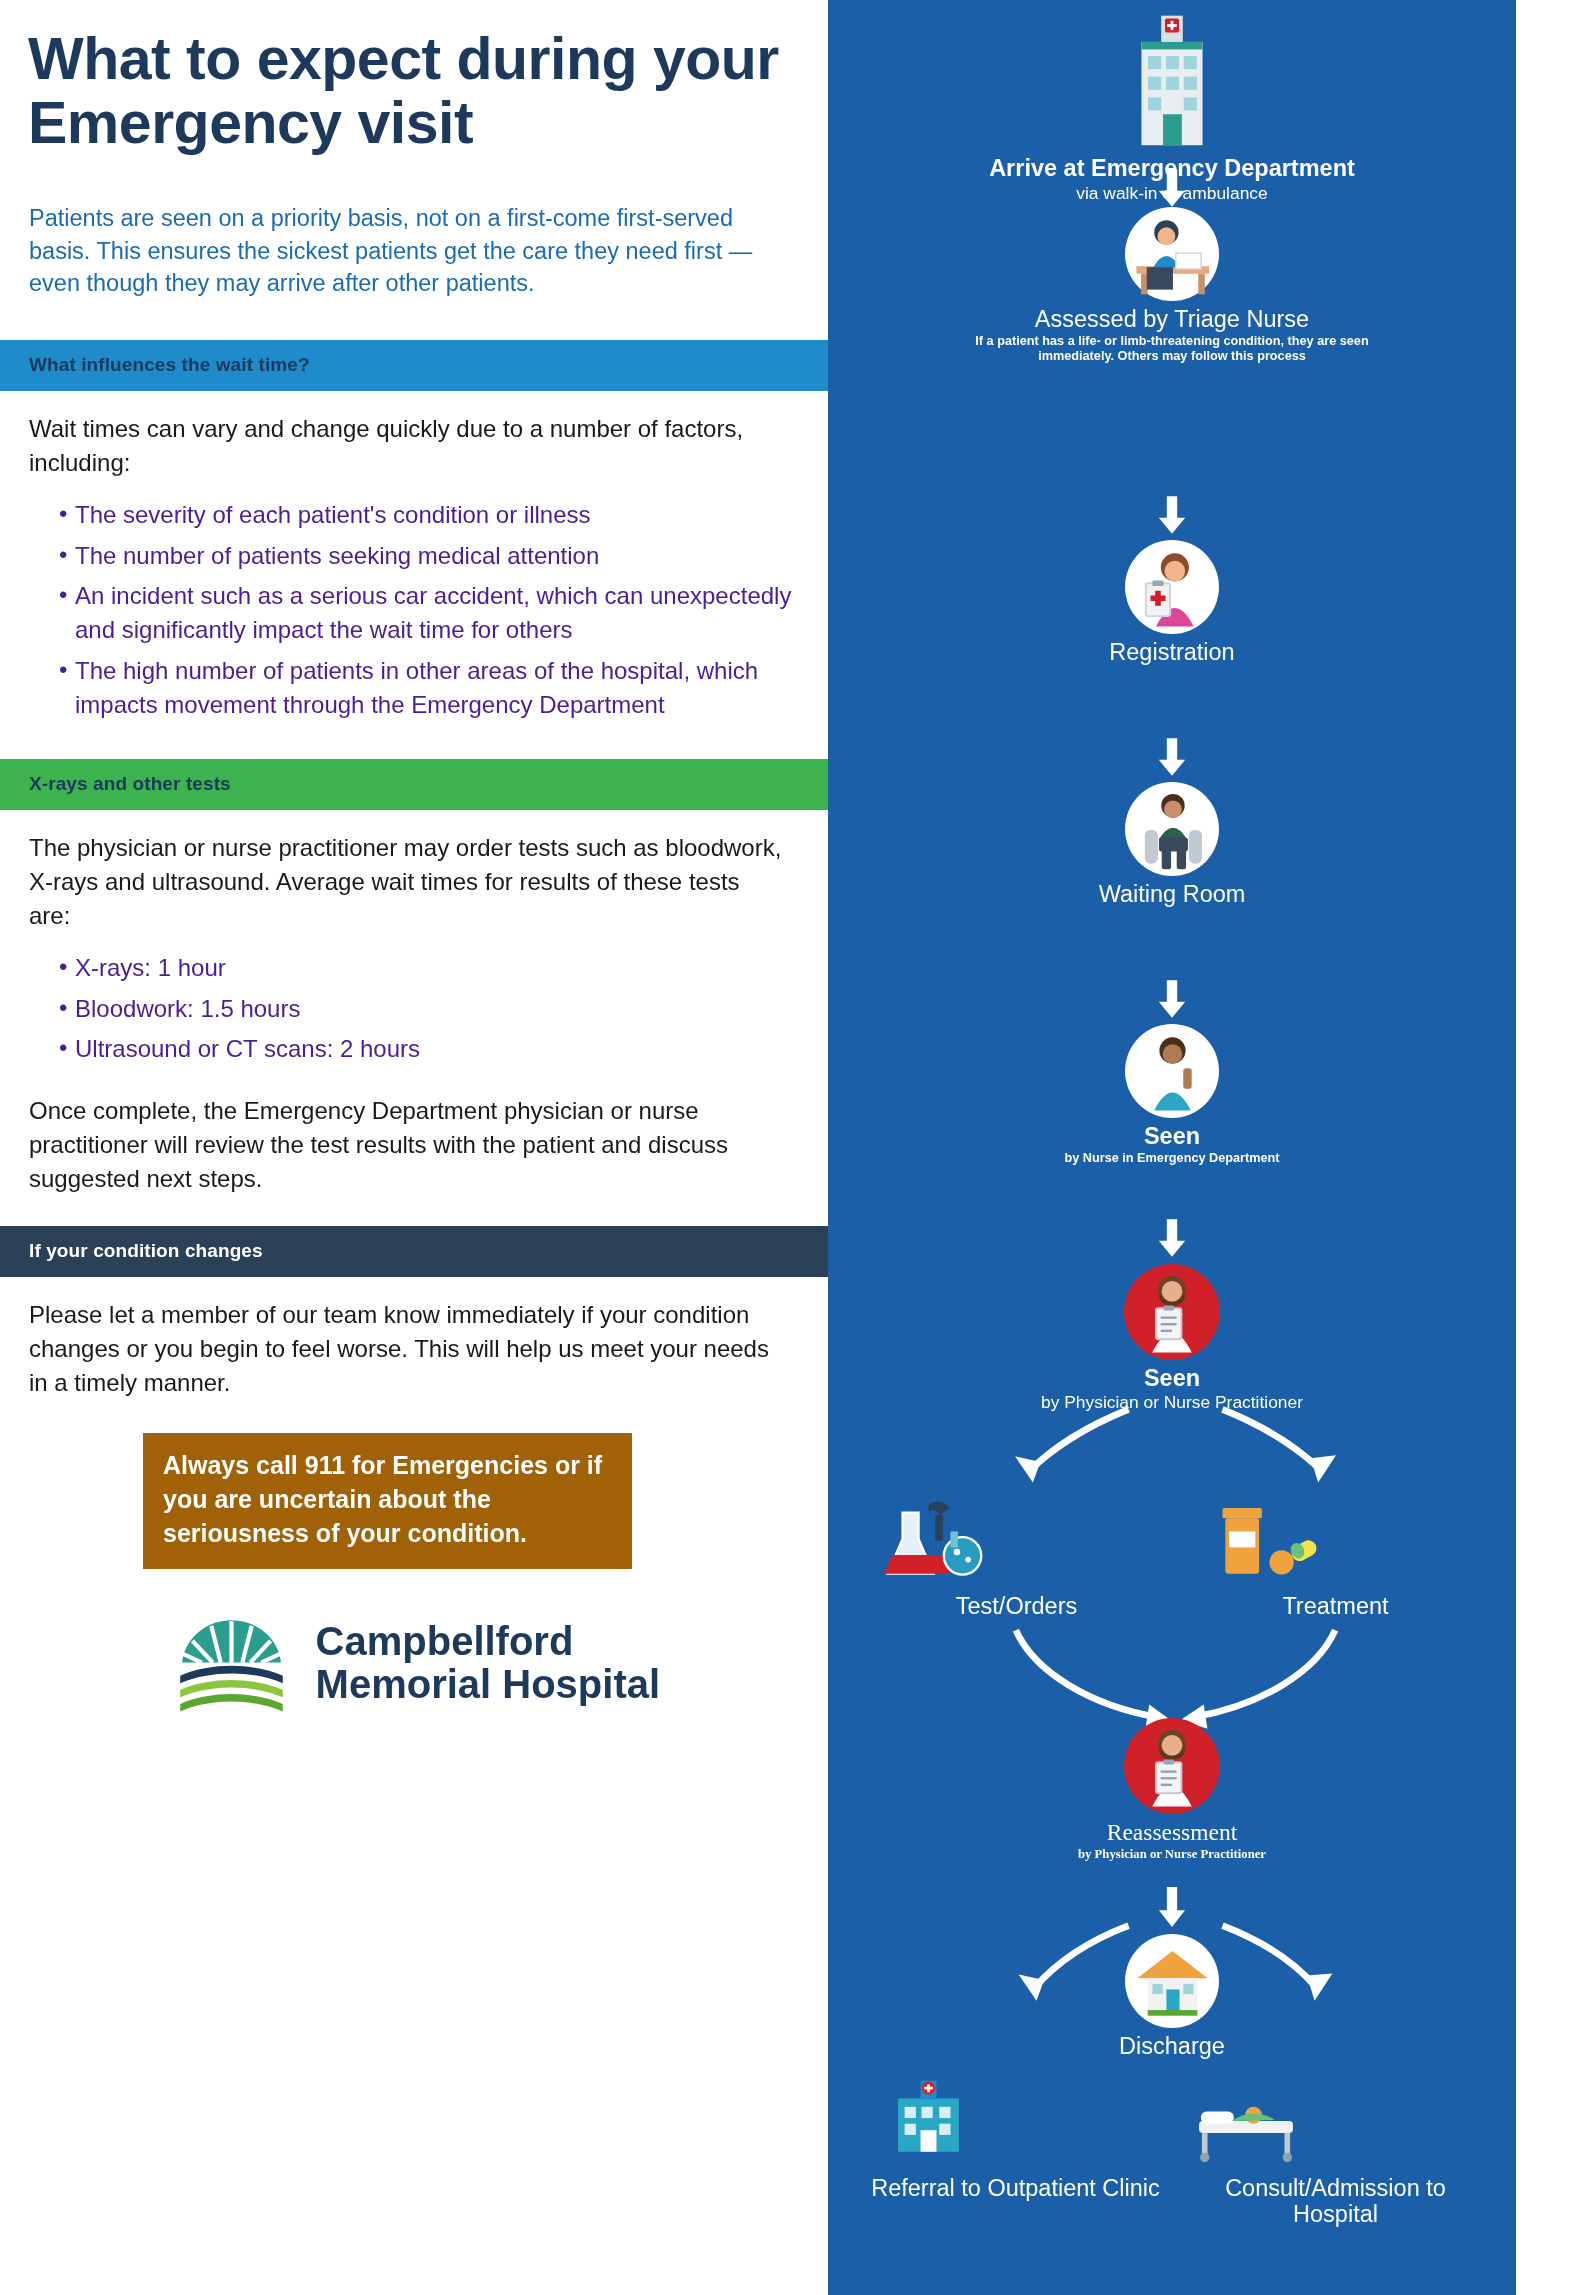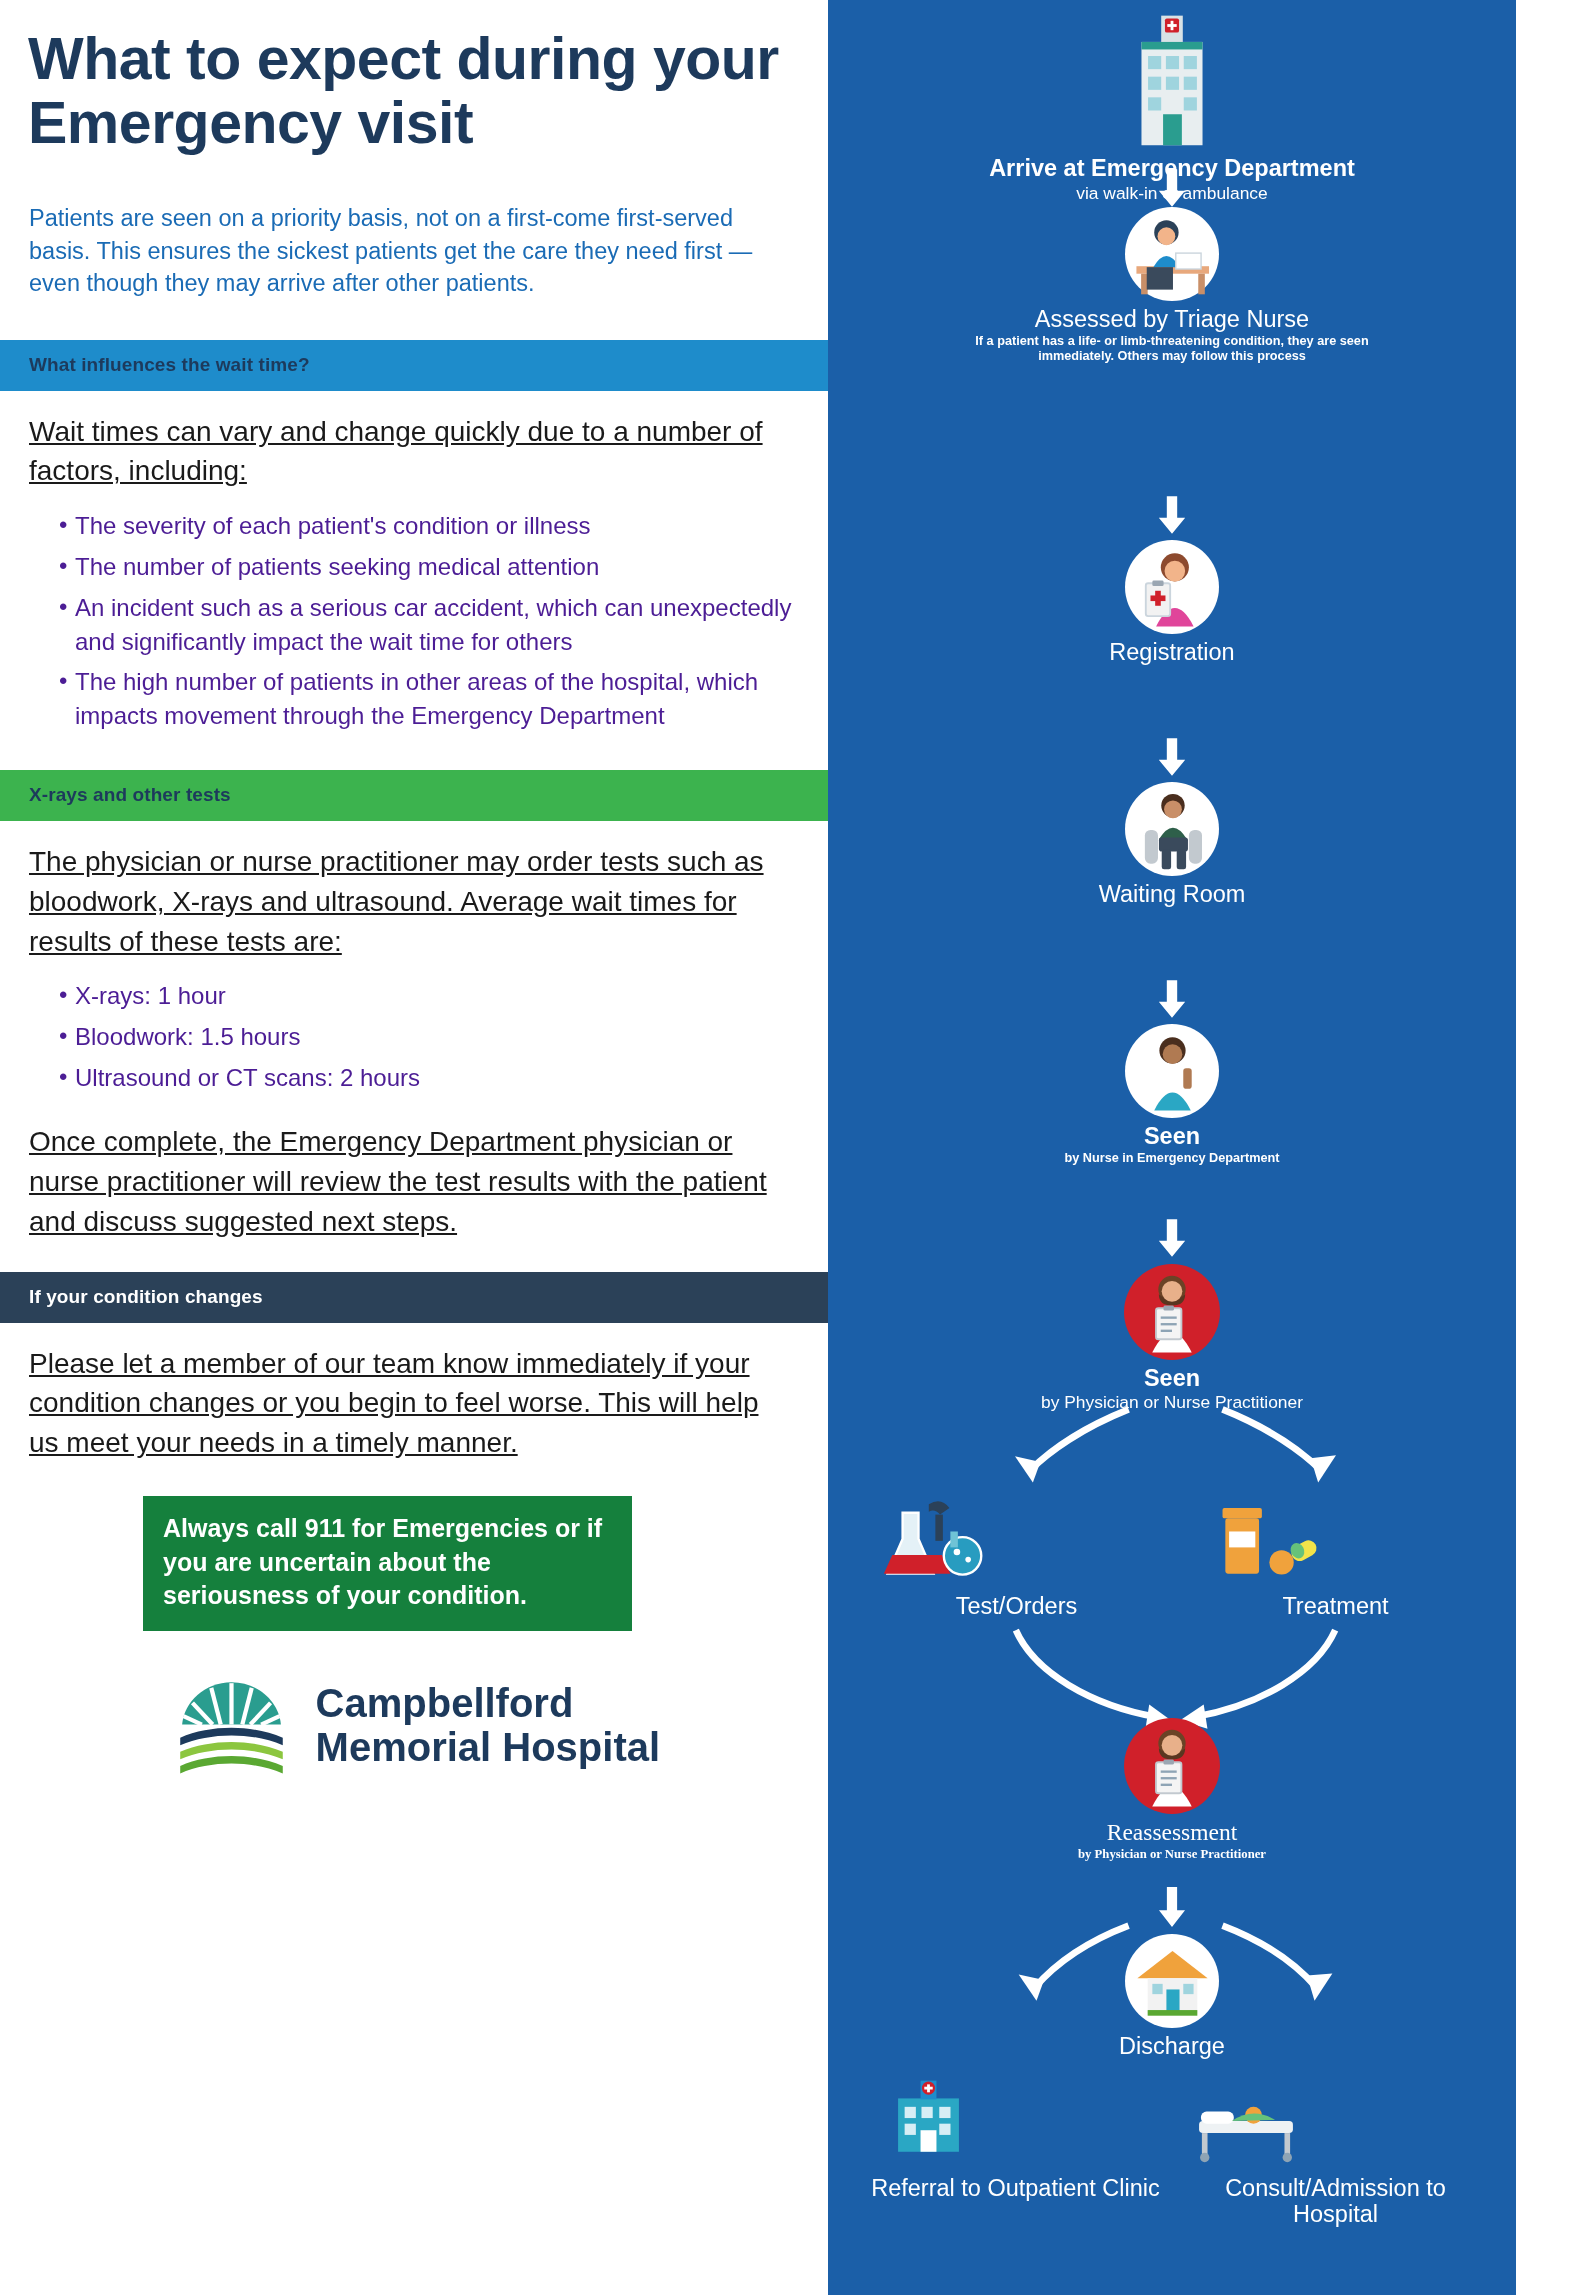--- a/index.html
+++ b/index.html
@@ -51,25 +51,24 @@
     font-size: 19px;
     font-weight: bold;
     color: #ffffff;
     letter-spacing: 0.1px;
   }
   .band.blue { background: #1e8ccb; color: #1d3a5c; }
   .band.green { background: #3cb34e; color: #1d3a5c; }
   .band.navy { background: #2b4158; color: #ffffff; }
   .body-text {
     color: #1a1a1a;
-    font-size: 28px;
+    font-size: 24px;
     line-height: 1.42;
     padding: 21px 45px 0 29px;
     font-weight: 400;
-    text-decoration: underline;
   }
   ul.bullets {
     margin: 18px 0 0 0;
     padding: 0 28px 0 59px;
     list-style: none;
   }
   ul.bullets li {
     font-size: 24px;
     line-height: 1.42;
     color: #4c1d95;
@@ -81,21 +80,21 @@
     content: "\2022";
     position: absolute;
     left: 0;
     top: -0.9px;
   }
   .gap-md { height: 30px; }
   .gap-lg { height: 40px; }
   .red-box {
     margin: 33px 0 0 143px;
     width: 489px;
-    background: #15803d;
+    background: #a16207;
     color: #ffffff;
     font-weight: bold;
     font-size: 25px;
     line-height: 1.35;
     padding: 16px 20px 18px 20px;
     box-sizing: border-box;
   }
   .logo-row {
     margin: 38px 0 0 0;
     display: flex;

